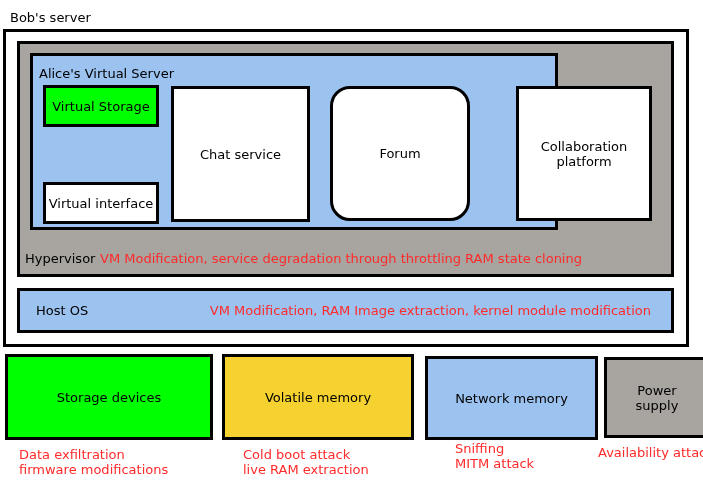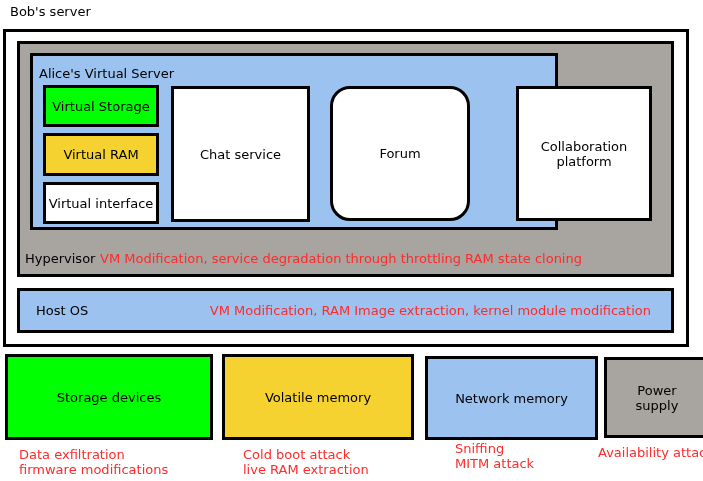--- a/index.html
+++ b/index.html
@@ -30,21 +30,21 @@
   .lh15 { line-height: 15px; }
 
   
   .fill-white  { background: #ffffff; }
   .fill-gray   { background: var(--c-gray,  #a8a4a0); }
   .fill-blue   { background: var(--c-blue,  #9cc2f0); }
   .fill-green  { background: var(--c-green, #00ff00); }
   .fill-yellow { background: var(--c-yellow,#f5d22f); }
 
   
-  .bob-label   { left: 10px;  top: 4px; }
+  .bob-label   { left: 10px;  top: 10px; }
   .outer-box   { left: 3px;   top: 29px;  width: 686px; height: 318px; }
   .hyp-box     { left: 14px;  top: 41px;  width: 657px; height: 236px; }
   .alice-box   { left: 10px;  top: 9px;   width: 528px; height: 177px; position: absolute; }
   .alice-title { left: 6px;   top: 10px; }
   .alice-attack{ left: 150px; top: 10px; }
 
   .vcomp      { left: 10px; width: 116px; }
   .vcomp-0    { top: 29px;  height: 42px; }
   .vcomp-1    { top: 77px;  height: 43px; }
   .vcomp-2    { top: 126px; height: 42px; }
@@ -85,23 +85,20 @@
 
   <div class="box fill-white outer-box">
 
     <div class="box fill-gray hyp-box" style="left:11px; top:9px;">
 
       <div class="box fill-blue alice-box">
         <span class="abs alice-title nowrap">Alice's Virtual Server</span>
 
         <div class="box fill-green center vcomp vcomp-0">
           <span>Virtual Storage</span>
-        </div>
-        <div class="box fill-yellow center vcomp vcomp-1">
-          <span>Virtual RAM</span>
         </div>
         <div class="box fill-white center svc svc-0">
           <span>Chat service</span>
         </div>
 
         <div class="box fill-white center vcomp vcomp-2">
           <span>Virtual interface</span>
         </div>
         <div class="box fill-white center svc svc-1">
           <span>Forum</span>

